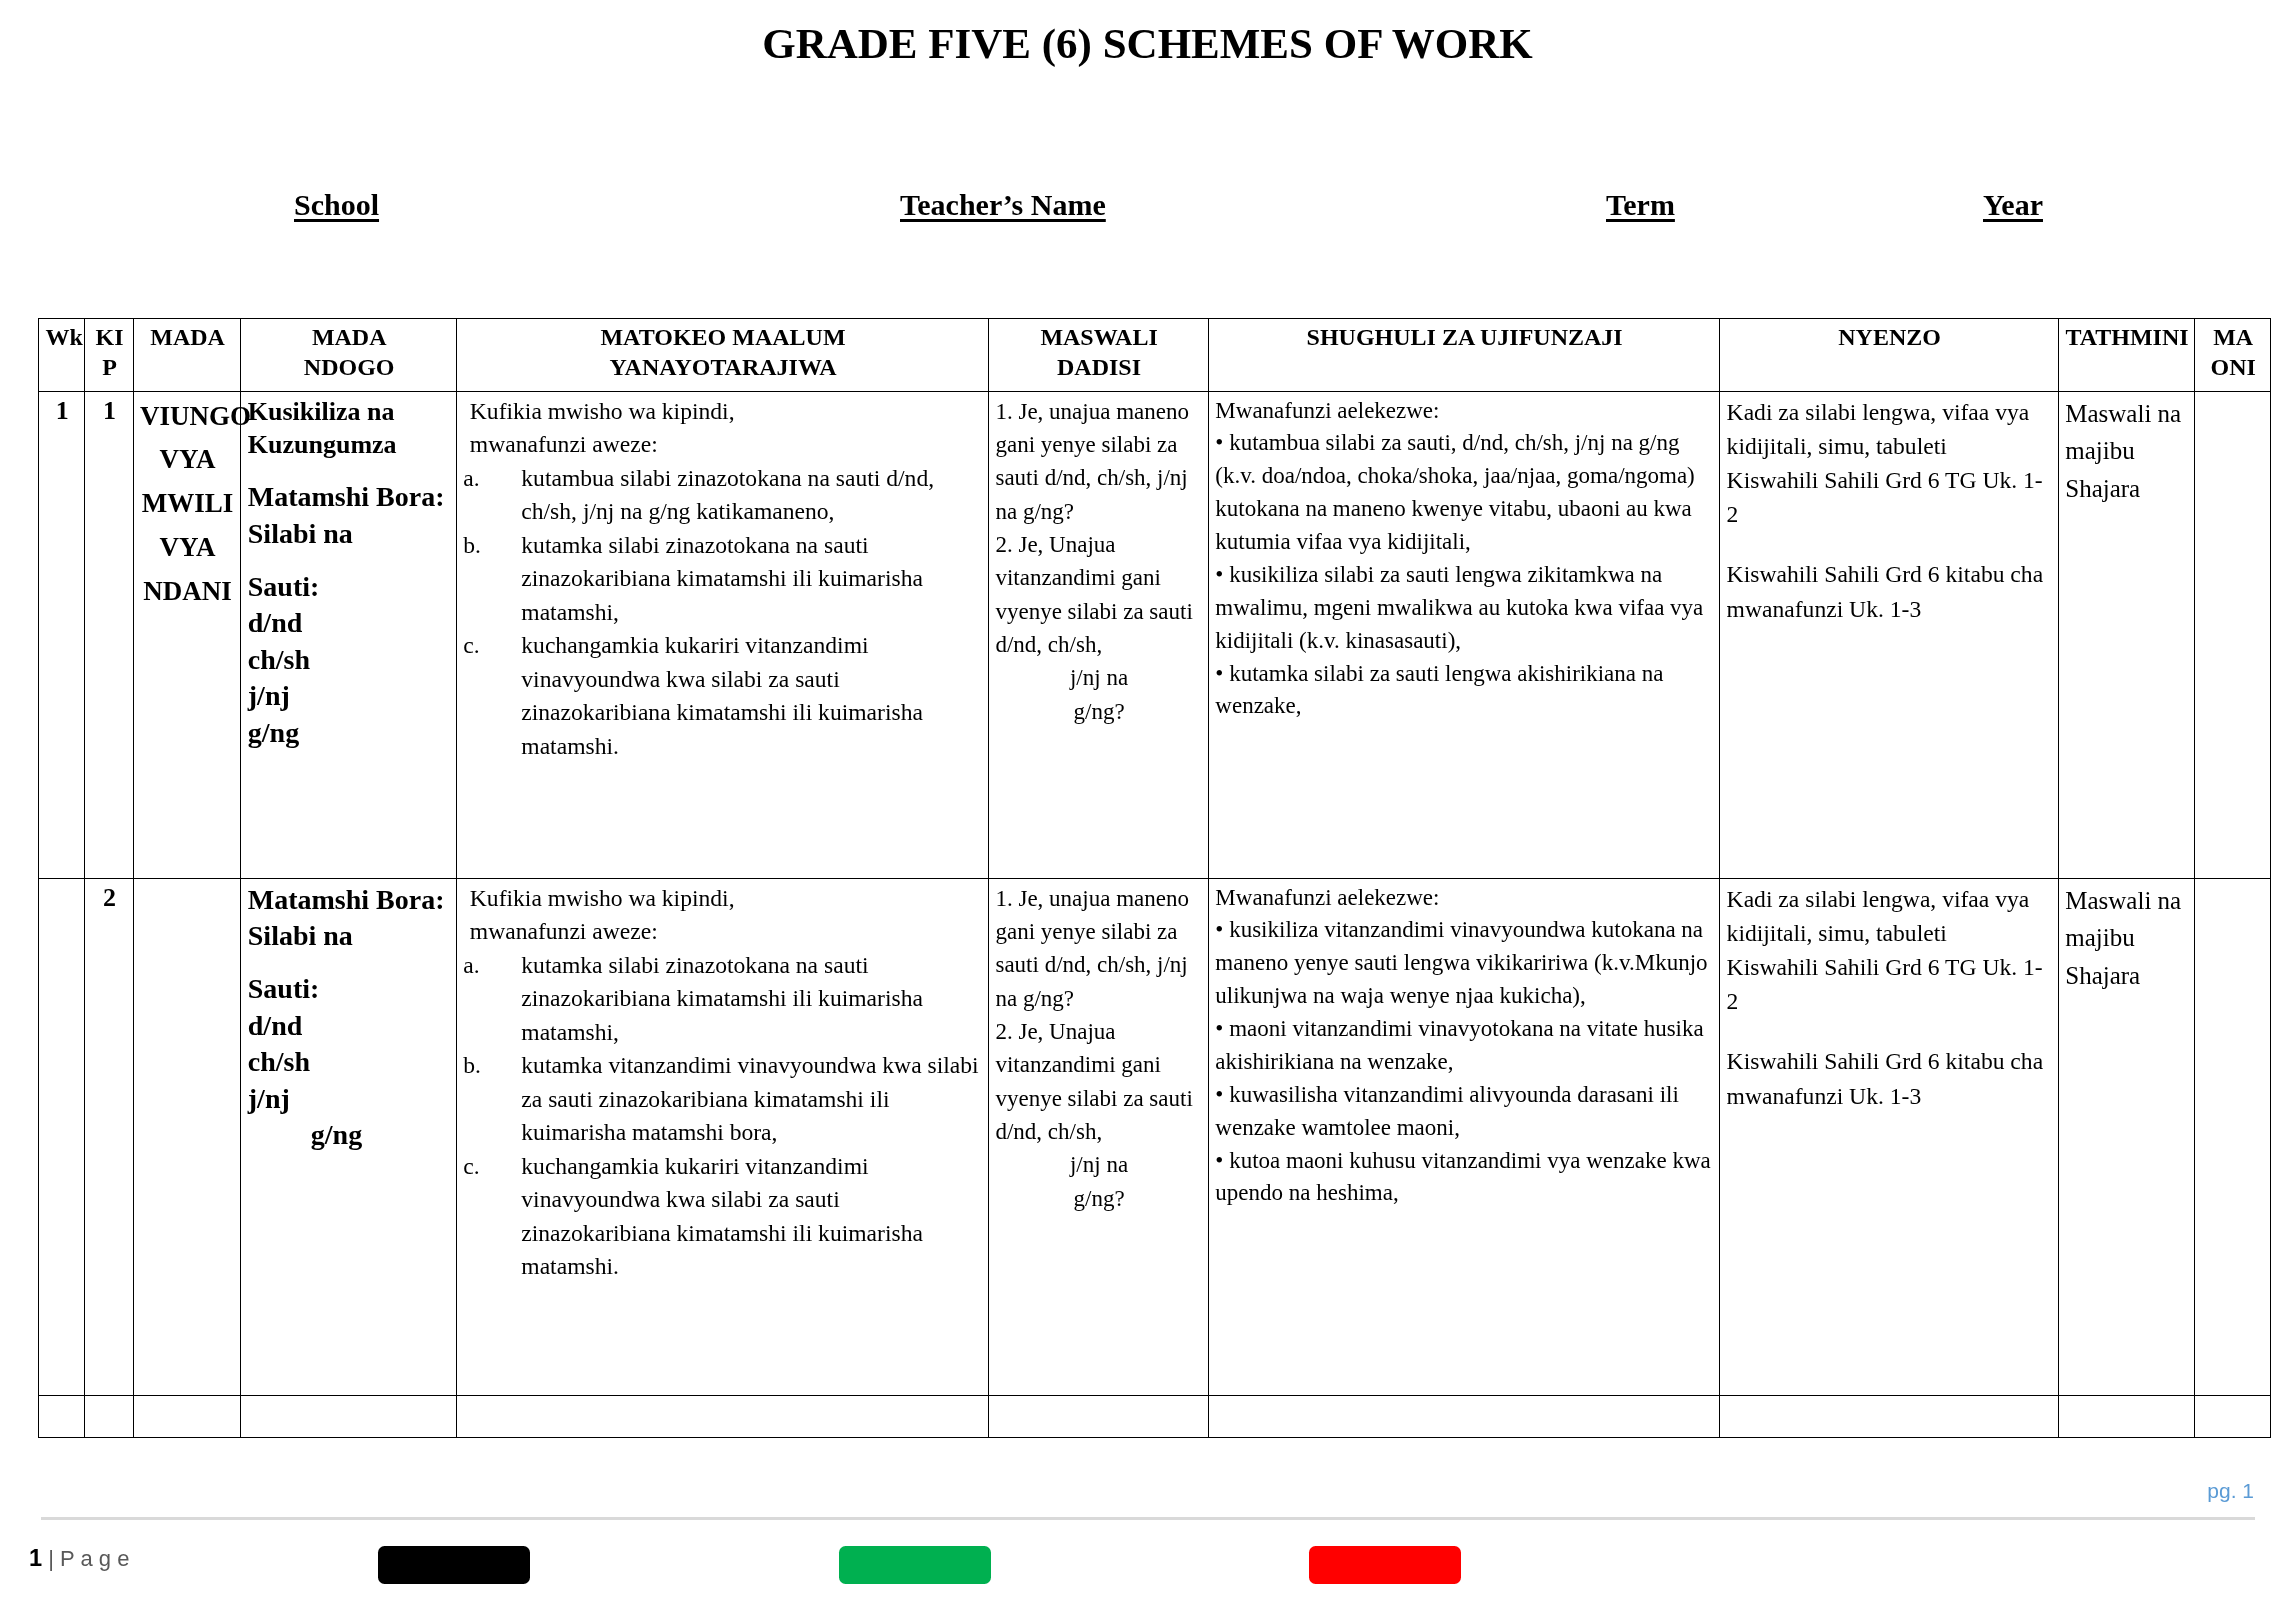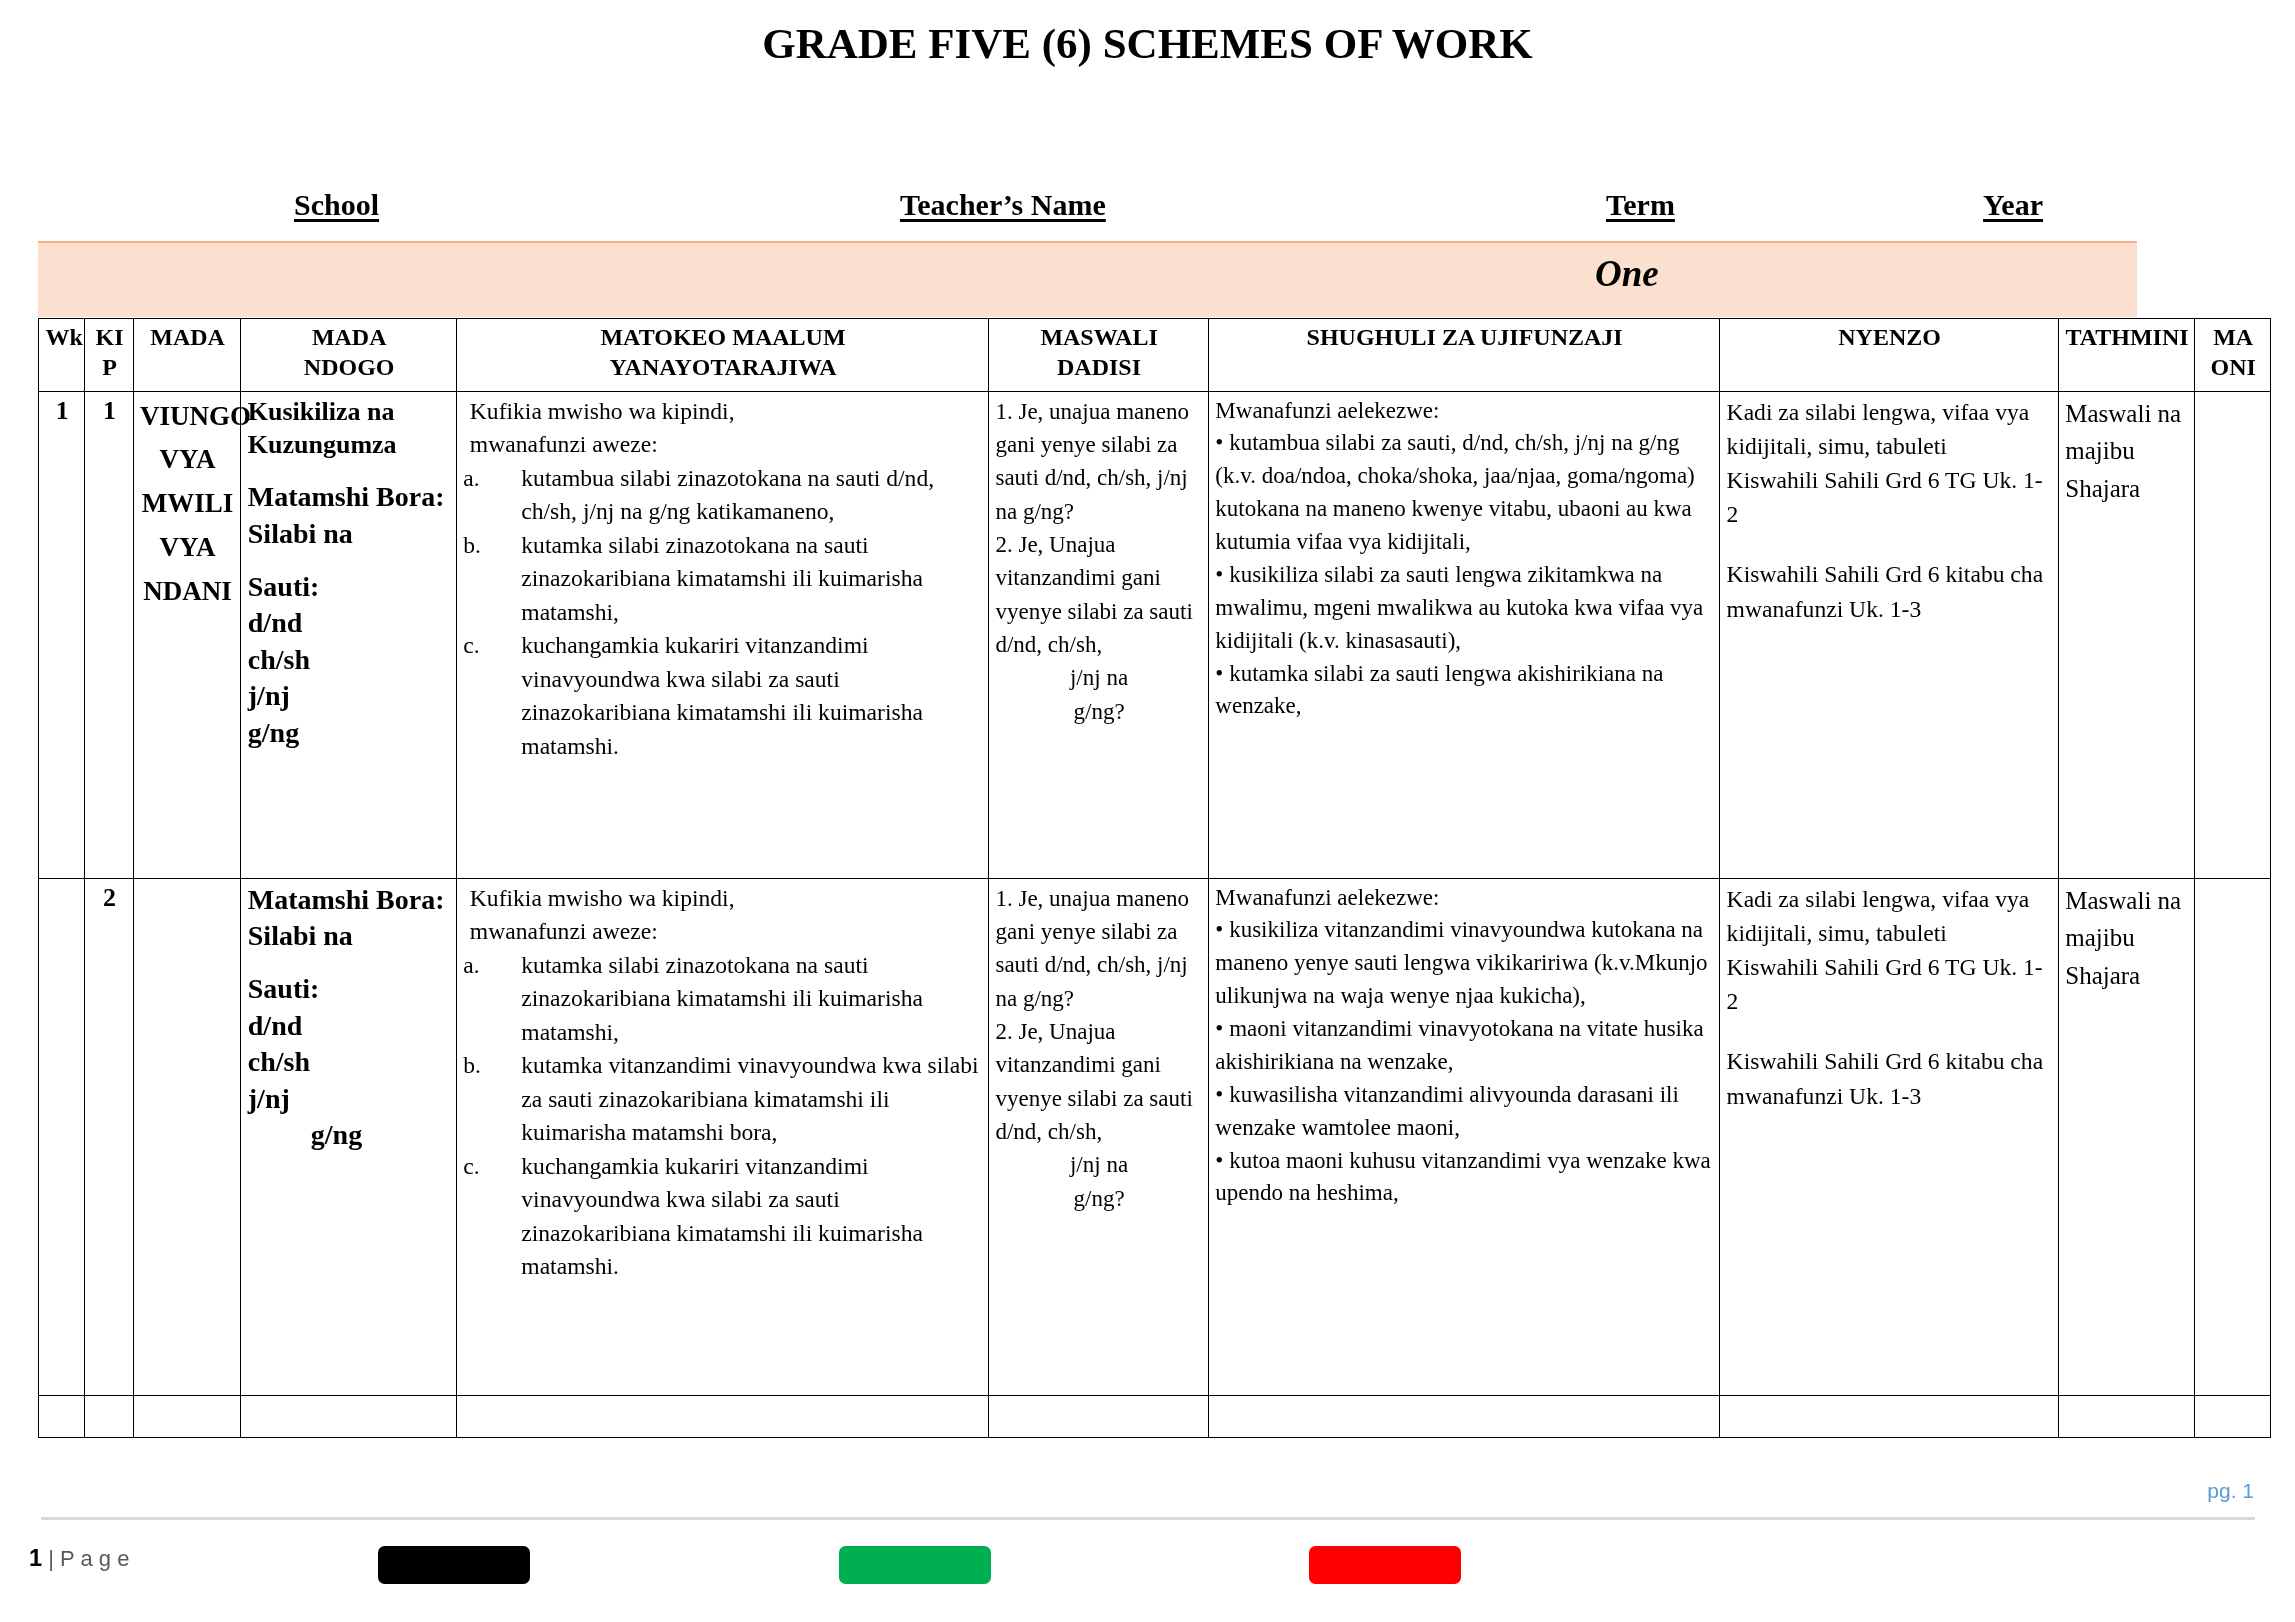--- a/index.html
+++ b/index.html
@@ -244,23 +244,20 @@
     <div class="title-line">GRADE FIVE (6) SCHEMES OF WORK</div>
   </div>
 
   <div class="labels-row">
     <span class="lbl lbl-school">School</span>
     <span class="lbl lbl-teacher">Teacher’s Name</span>
     <span class="lbl lbl-term">Term</span>
     <span class="lbl lbl-year">Year</span>
   </div>
 
-  <div class="peach-band">
-    <span class="term-value">One</span>
-  </div>
 
   <table class="sow">
     <colgroup>
       <col class="c-wk">
         <col class="c-kip">
         <col class="c-mada">
         <col class="c-ndogo">
       <col class="c-matokeo">
         <col class="c-maswali">
         <col class="c-shughuli">

